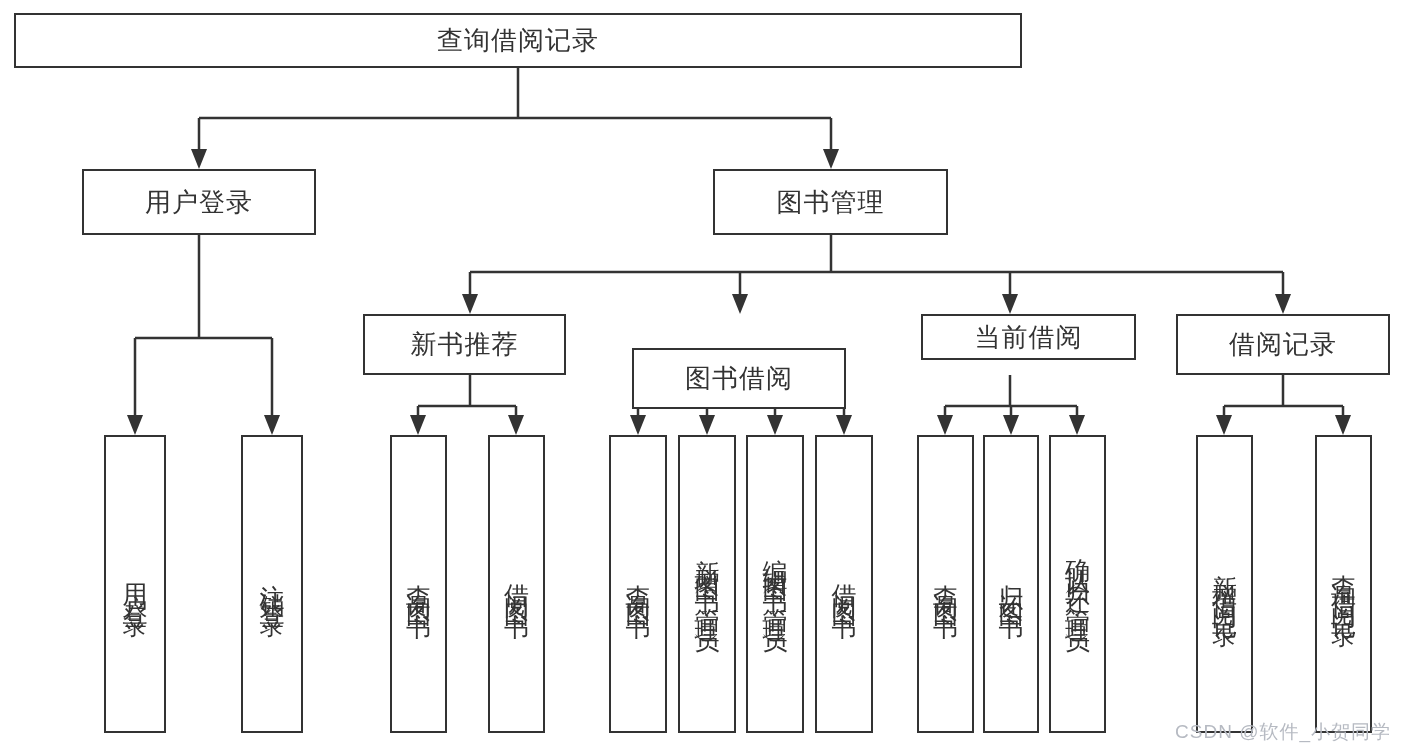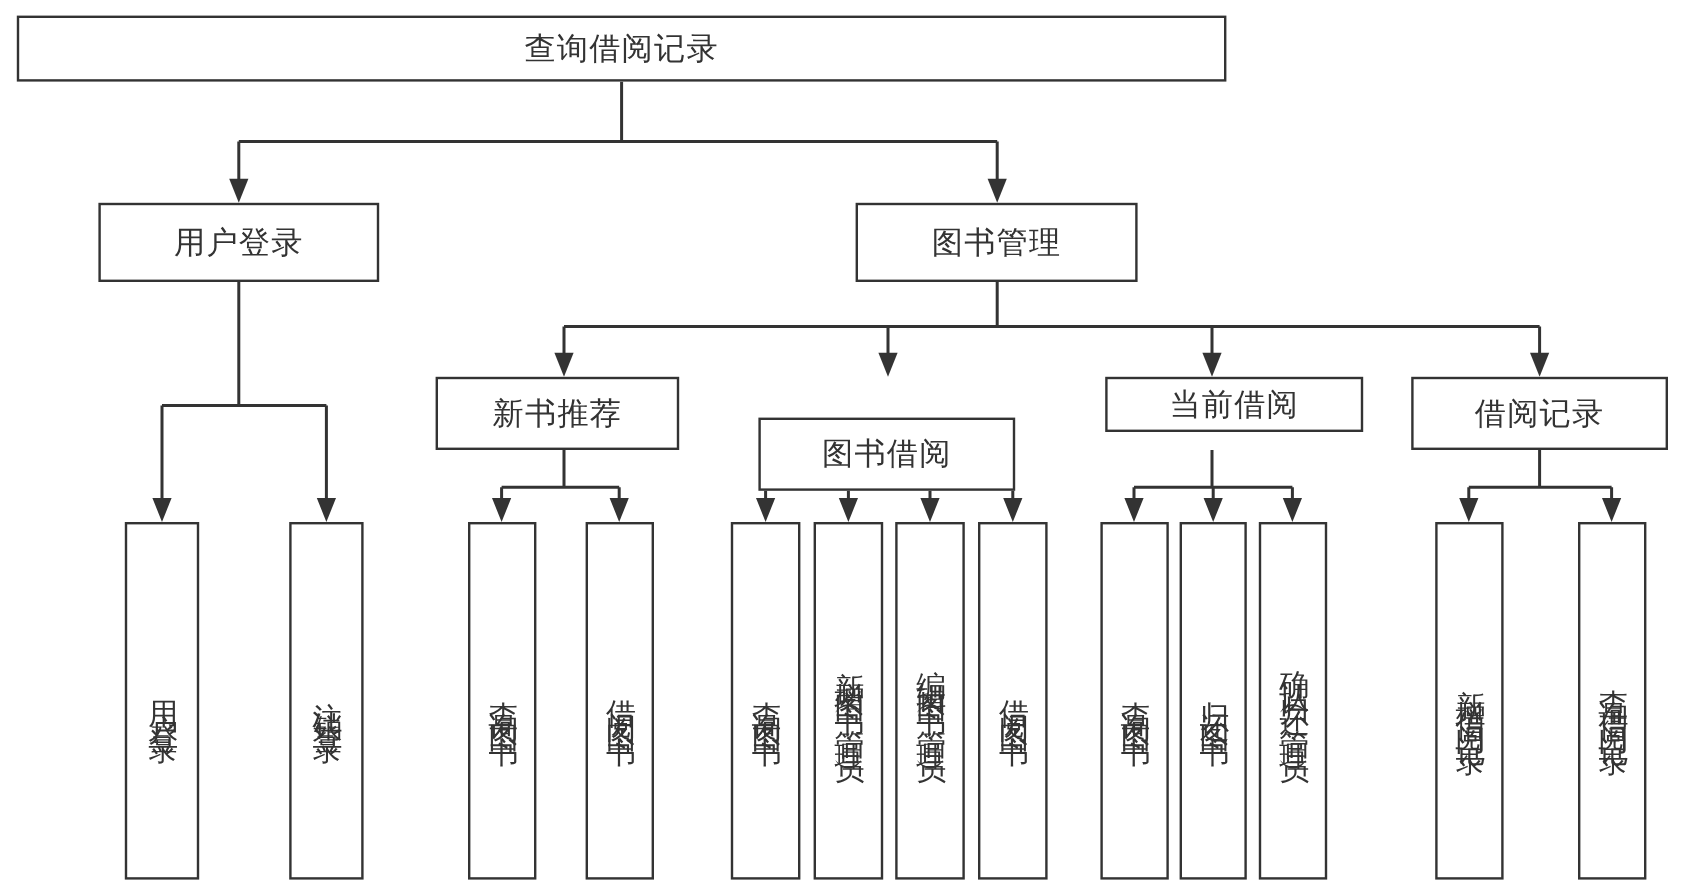--- a/index.html
+++ b/index.html
@@ -116,14 +116,15 @@
   <div class="node v-node" style="left:746px; top:435px; width:58px; height:298px;">编辑图书（管理员）</div>
   <div class="node v-node" style="left:815px; top:435px; width:58px; height:298px;">借阅图书</div>
 
   <div class="node v-node" style="left:917px; top:435px; width:57px; height:298px;">查询图书</div>
   <div class="node v-node" style="left:983px; top:435px; width:56px; height:298px;">归还图书</div>
   <div class="node v-node" style="left:1049px; top:435px; width:57px; height:298px;">确认归还（管理员）</div>
 
   <div class="node v-node" style="left:1196px; top:435px; width:57px; height:298px;">新增借阅记录</div>
   <div class="node v-node" style="left:1315px; top:435px; width:57px; height:298px;">查询借阅记录</div>
 
+  <div class="watermark">CSDN @软件_小贺同学</div>
 
 </div>
 
 </body></html>

